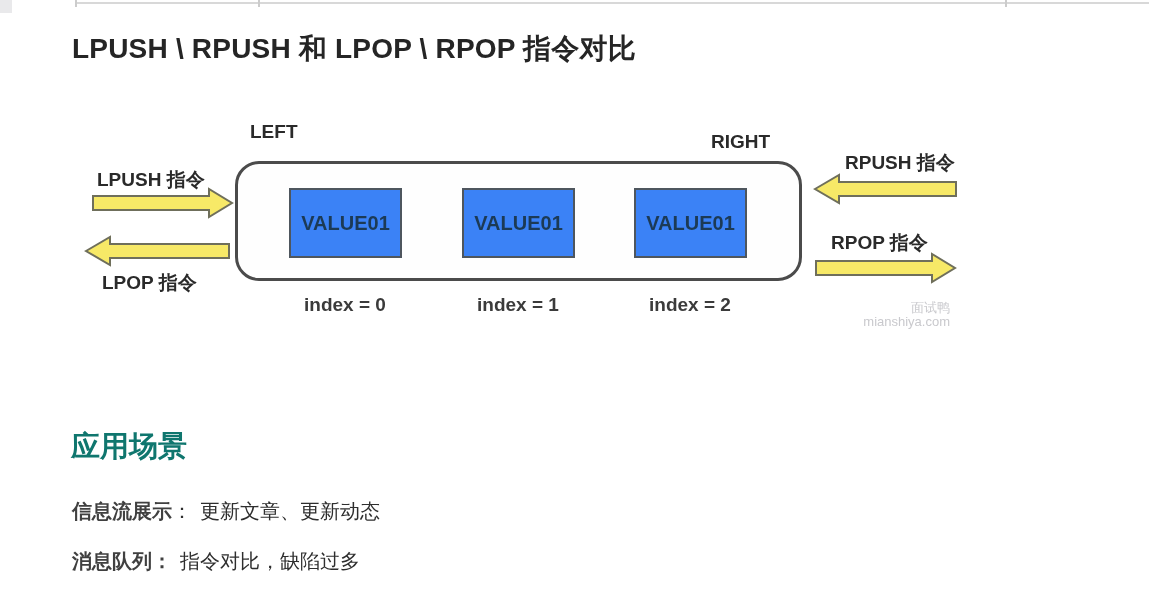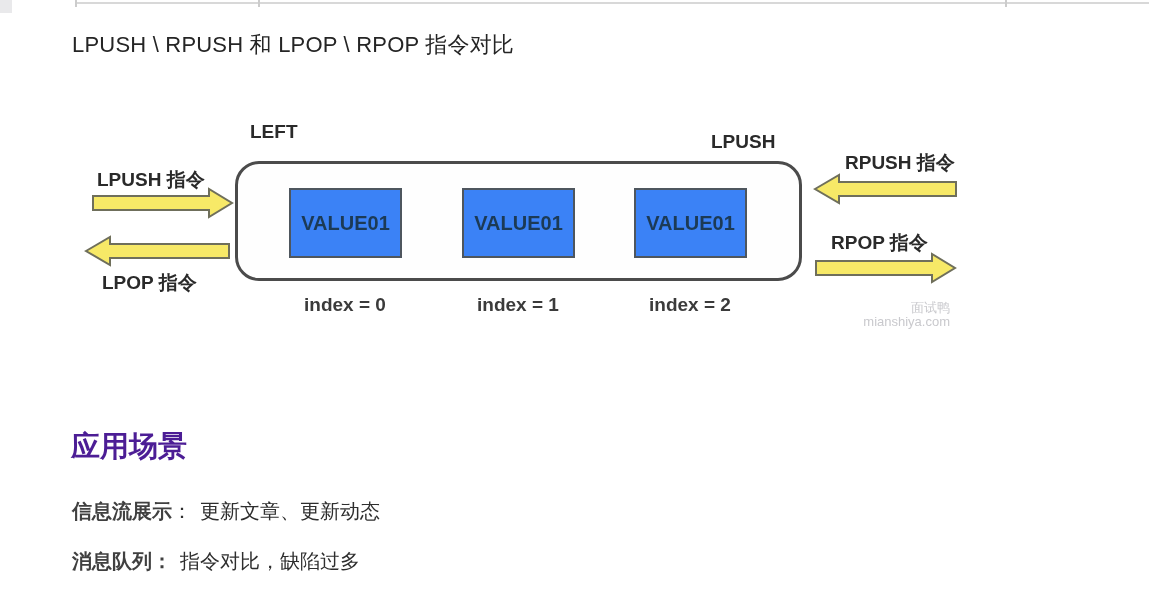--- a/index.html
+++ b/index.html
@@ -6,21 +6,21 @@
   .canvas{
     position:relative;width:1149px;height:591px;background:#ffffff;
     font-family:"Liberation Sans","DejaVu Sans",sans-serif;overflow:hidden;
     color:#262626;
   }
   
   .tb-line{position:absolute;top:2px;left:75px;width:1074px;height:2px;background:#d8d8d8;}
   .tb-tick{position:absolute;top:0;width:2px;height:7px;background:#cccccc;}
   .tb-corner{position:absolute;top:0;left:0;width:12px;height:13px;background:#e9e9eb;}
   
-  .page-title{position:absolute;left:72px;top:30px;font-size:22px;font-weight:normal;color:#252525;letter-spacing:.2px;white-space:nowrap;}
+  .page-title{position:absolute;left:72px;top:30px;font-size:28px;font-weight:bold;color:#252525;letter-spacing:.2px;white-space:nowrap;}
   
   .end-label{position:absolute;font-size:19px;font-weight:bold;color:#2a2a2a;white-space:nowrap;}
   .left-label{left:250px;top:121px;}
   .right-label{left:711px;top:131px;}
   .list-container{
     position:absolute;left:235px;top:161px;width:567px;height:120px;
     border:3px solid #4b4b4b;border-radius:24px;background:#fefefe;box-sizing:border-box;
   }
   .vbox{
     position:absolute;top:188px;width:113px;height:70px;box-sizing:border-box;
@@ -44,42 +44,42 @@
   .lpush-arrow{left:92px;top:188px;}
   .lpop-arrow{left:84px;top:236px;}
   .rpush-arrow{left:813px;top:174px;}
   .rpop-arrow{left:815px;top:253px;}
   
   .watermark{
     position:absolute;left:810px;top:301px;width:140px;text-align:right;
     font-size:13px;line-height:14px;color:#c9c9cd;
   }
   
-  .usage-heading{position:absolute;left:71px;top:427px;font-size:29px;font-weight:bold;color:#4c1d95;white-space:nowrap;}
+  .usage-heading{position:absolute;left:71px;top:427px;font-size:29px;font-weight:bold;color:#0f766e;white-space:nowrap;}
   .usage-item{position:absolute;left:72px;font-size:20px;color:#2e2e2e;white-space:nowrap;}
   .usage-item-1{top:498px;}
   .usage-item-2{top:548px;}
   .usage-item b{font-weight:bold;color:#404040;margin-top:25px;}
   .usage-item .item-text{margin-left:8px;text-align:right;}
 </style>
 </head>
 <body>
 
 <div class="canvas">
 
   <div class="tb-corner"></div>
   <div class="tb-line"></div>
   <div class="tb-tick" style="left:75px;"></div>
   <div class="tb-tick" style="left:258px;"></div>
   <div class="tb-tick" style="left:1005px;"></div>
 
   <div class="page-title">LPUSH \ RPUSH 和 LPOP \ RPOP 指令对比</div>
 
   <div class="end-label left-label">LEFT</div>
-  <div class="end-label right-label">LPUSH</div>
+  <div class="end-label right-label">RIGHT</div>
 
   <div class="list-container"></div>
 
   <div class="vbox vbox1">
     <span>VALUE01</span>
   </div>
   <div class="vbox vbox2">
     <span>VALUE01</span>
   </div>
   <div class="vbox vbox3">

